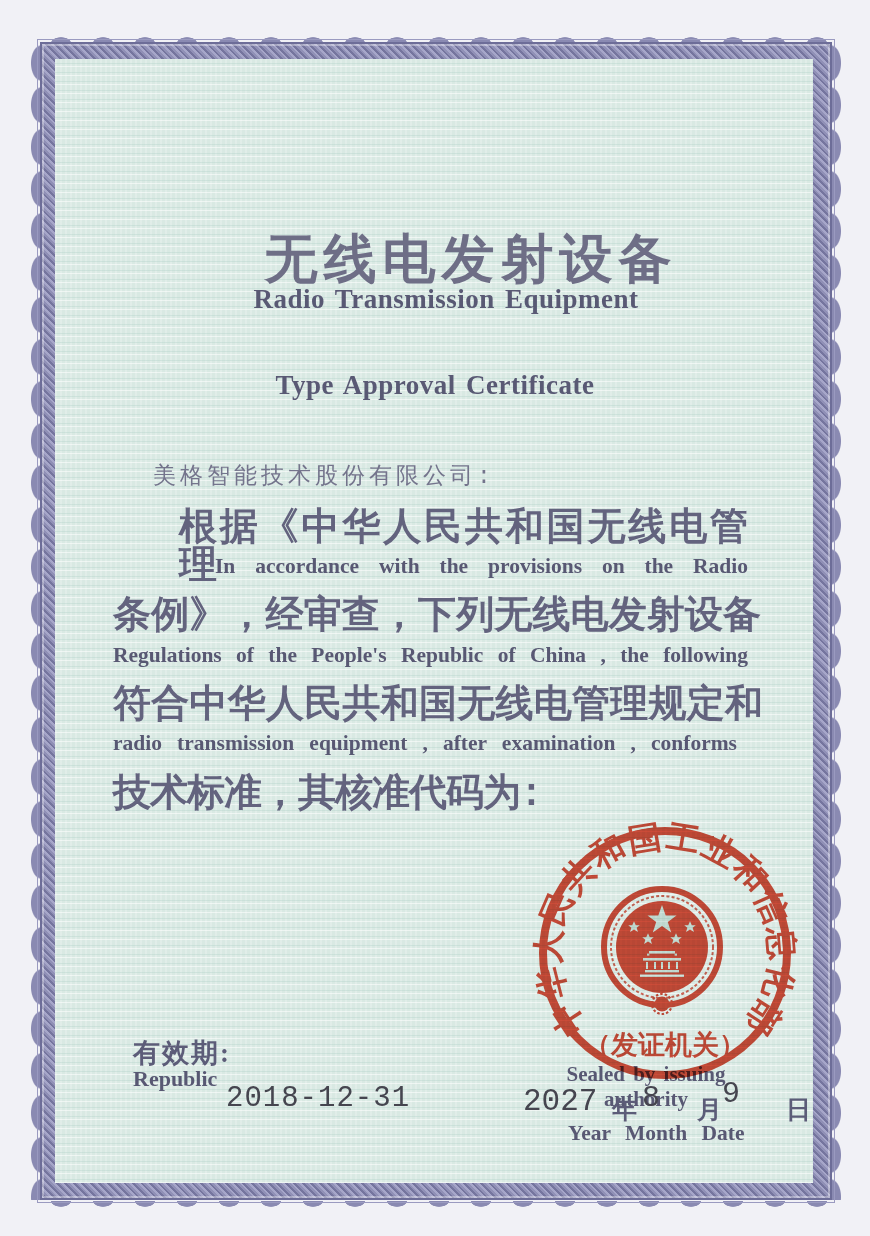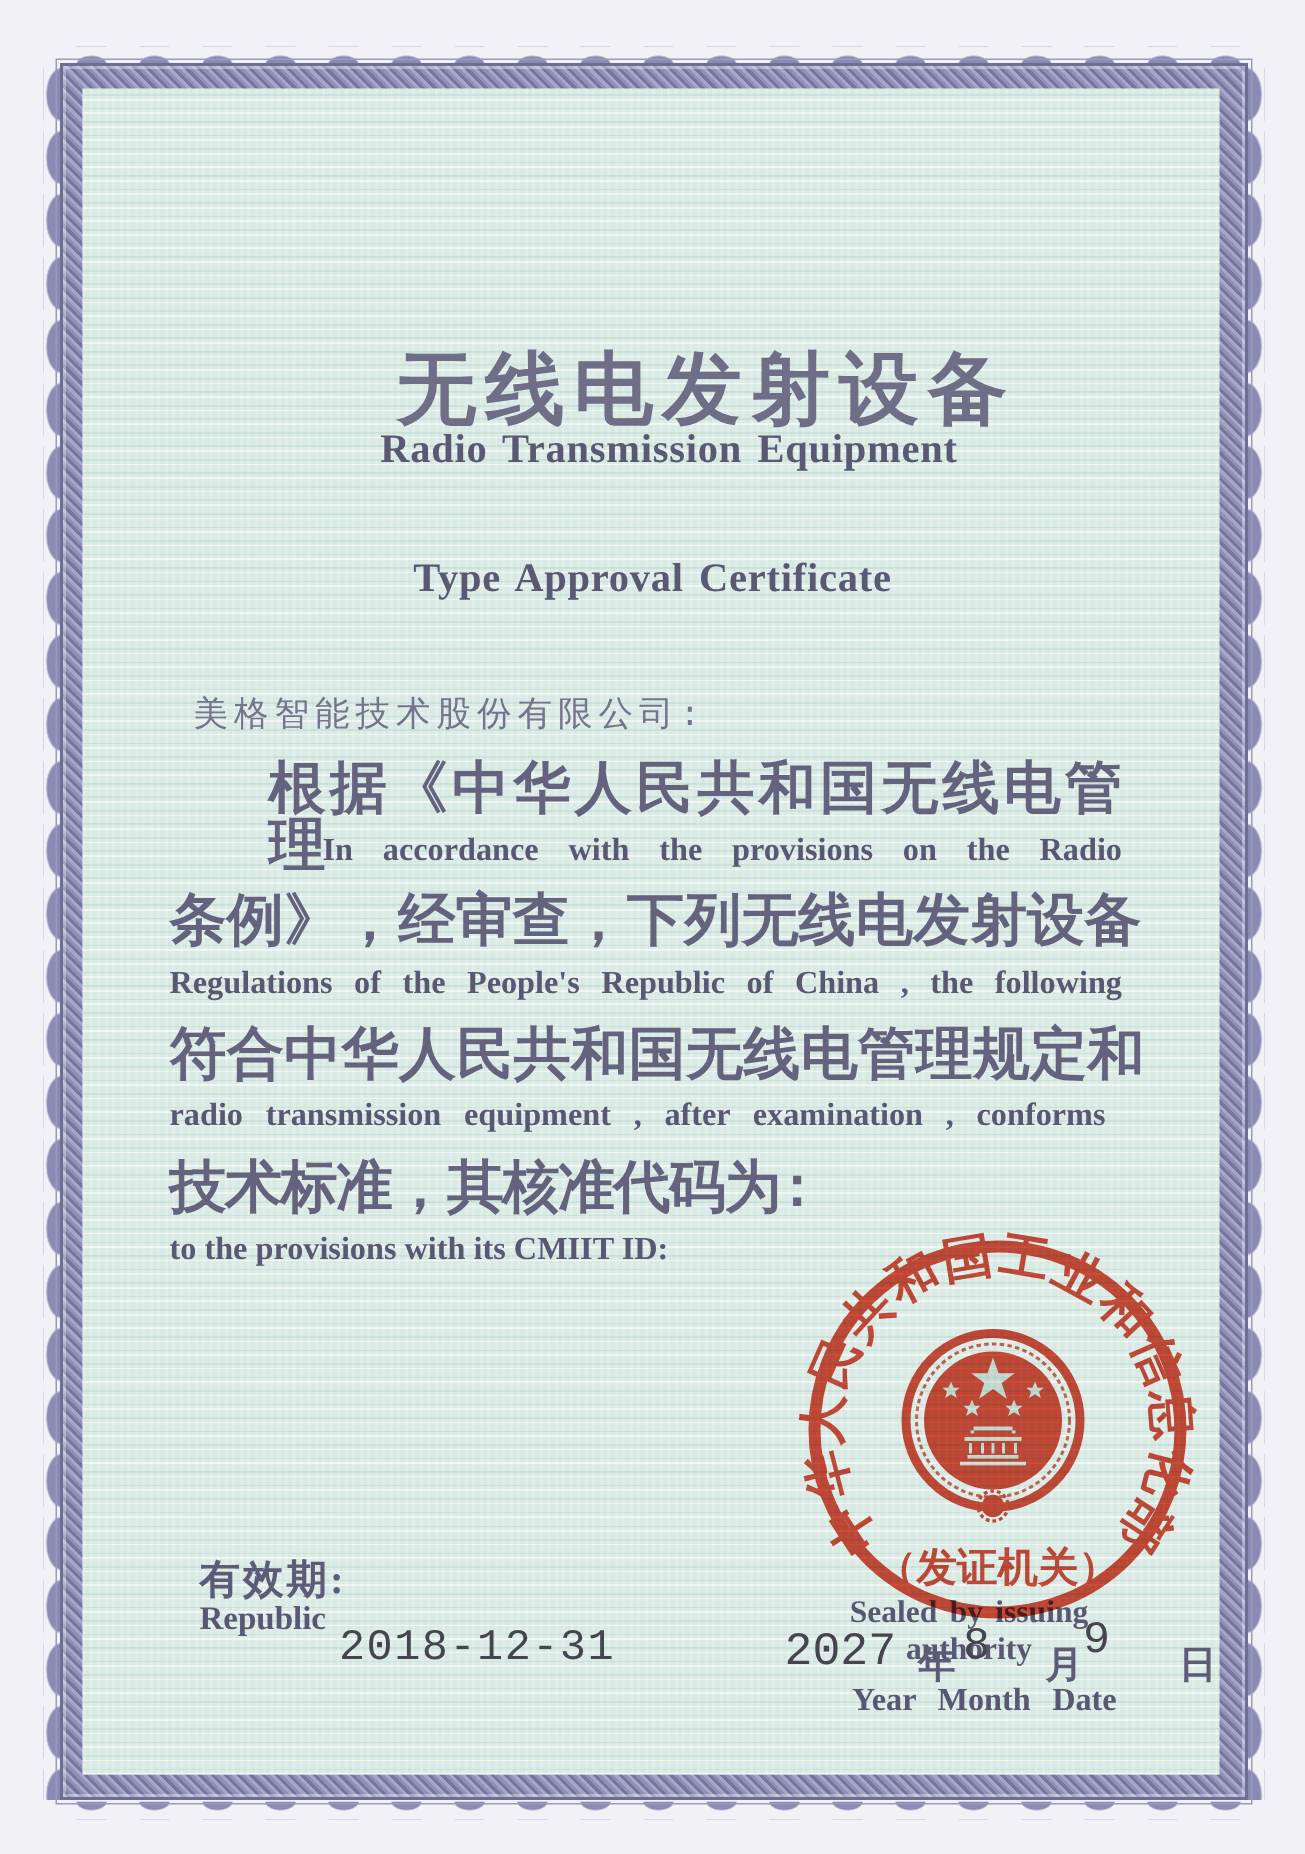--- a/index.html
+++ b/index.html
@@ -47,21 +47,21 @@
   .zh-display{
     font-family:"Liberation Sans","DejaVu Sans",sans-serif;
     font-weight:bold;color:#6e6e86;text-align:center;width:100%;left:0;
   }
   .en-display{
     font-weight:bold;color:#595974;text-align:center;width:100%;left:0;
     letter-spacing:.5px;word-spacing:3px;
   }
   .addressee{
     font-family:Liberation Mono, monospace;
-    color:#74748c;font-size:23px;letter-spacing:4px;
+    color:#74748c;font-size:23px;letter-spacing:4px;margin-left:24px;
   }
   .zh-body{
     font-family:Liberation Mono, monospace;
     font-weight:bold;color:#63637e;font-size:38px;line-height:1;
     text-align:justify;text-align-last:justify;
   }
   .zh-body.noj{text-align:left;text-align-last:left;letter-spacing:-1px;}
   .en-body{
     font-weight:bold;color:#585873;font-size:21.5px;line-height:1;
     text-align:justify;text-align-last:justify;
@@ -96,21 +96,20 @@
   <div class="abs zh-body" style="left:113px;top:510px;width:635px;padding-left:66px;box-sizing:border-box;">根据《中华人民共和国无线电管理</div>
   <div class="abs en-body" style="left:215px;top:556px;width:533px;">In accordance with the provisions on the Radio</div>
 
   <div class="abs zh-body" style="left:113px;top:598px;width:648px;">条例》，经审查，下列无线电发射设备</div>
   <div class="abs en-body" style="left:113px;top:645px;width:635px;">Regulations of the People's Republic of China , the following</div>
 
   <div class="abs zh-body" style="left:113px;top:687px;width:650px;">符合中华人民共和国无线电管理规定和</div>
   <div class="abs en-body" style="left:113px;top:733px;width:624px;">radio transmission equipment , after examination , conforms</div>
 
   <div class="abs zh-body noj" style="left:113px;top:776px;width:440px;">技术标准，其核准代码为:</div>
-  <div class="abs en-body noj" style="left:113px;top:822px;width:400px;">to the provisions with its CMIIT ID:</div>
 
 
   <div class="abs label-zh" style="left:133px;top:1035px;">有效期:</div>
   <div class="abs mono" style="left:226px;top:1082px;font-size:29px;letter-spacing:1px;text-align:right;">2018-12-31</div>
   <div class="abs label-en" style="left:133px;top:1066px;">Republic</div>
 
   <div class="abs label-en" style="left:530px;top:1062px;width:232px;text-align:center;font-size:21px;word-spacing:3px;">Sealed by issuing authority</div>
 
   <div class="abs mono" style="left:523px;top:1084px;font-size:31px;">2027</div>
   <div class="abs label-zh" style="left:612px;top:1093px;font-size:25px;">年</div>

